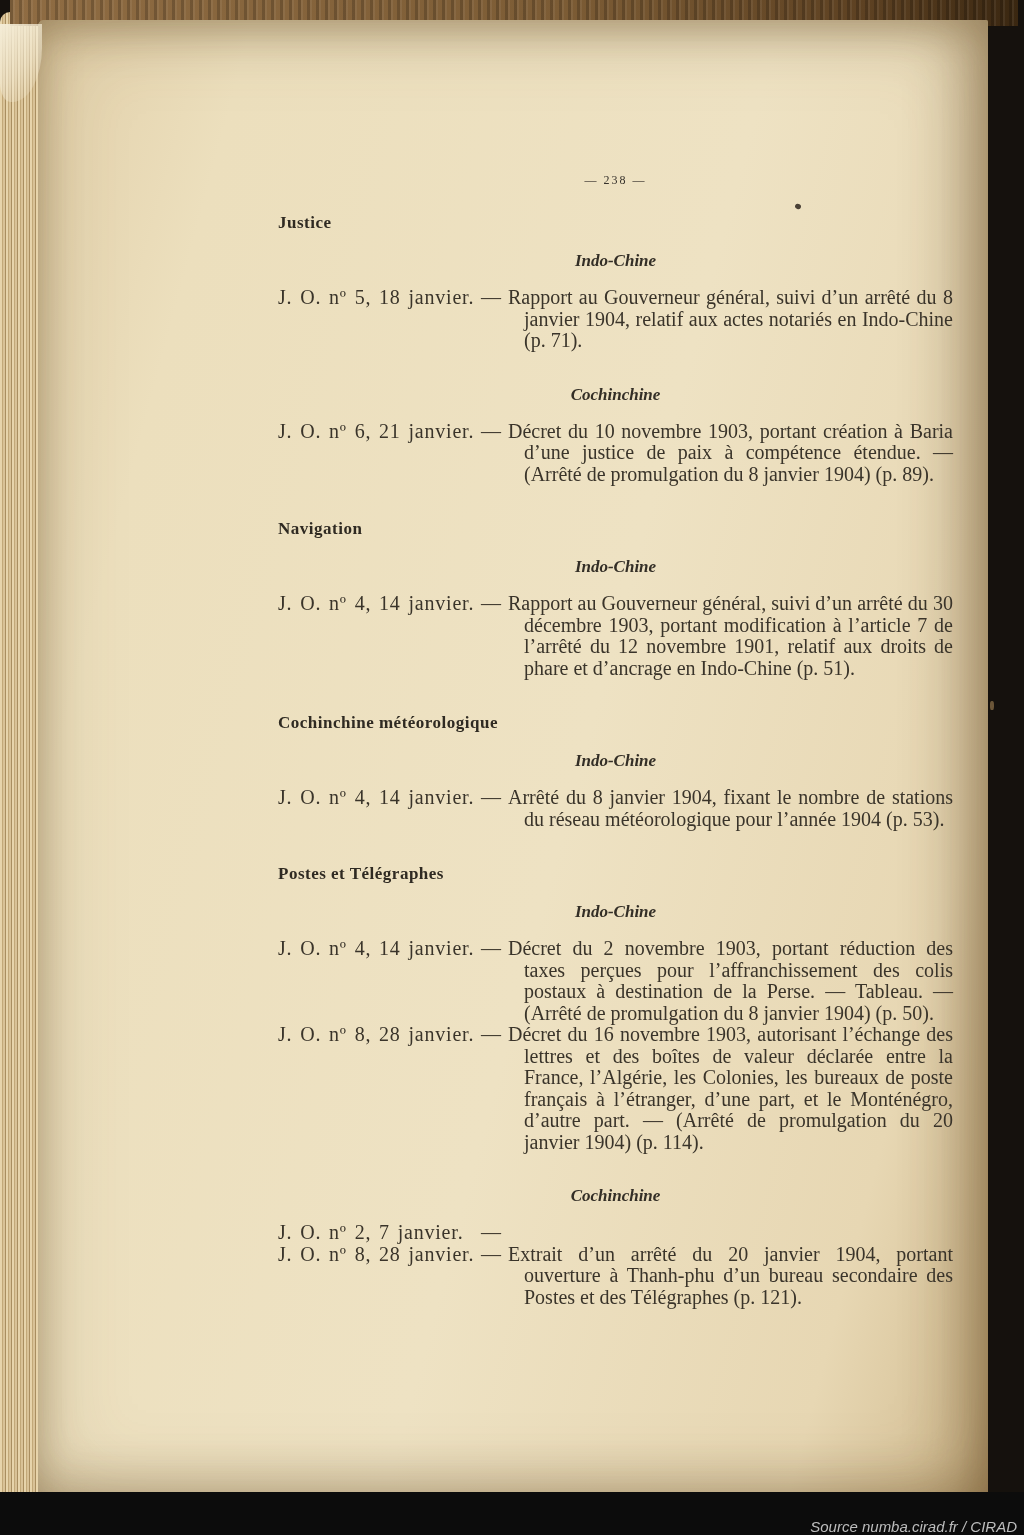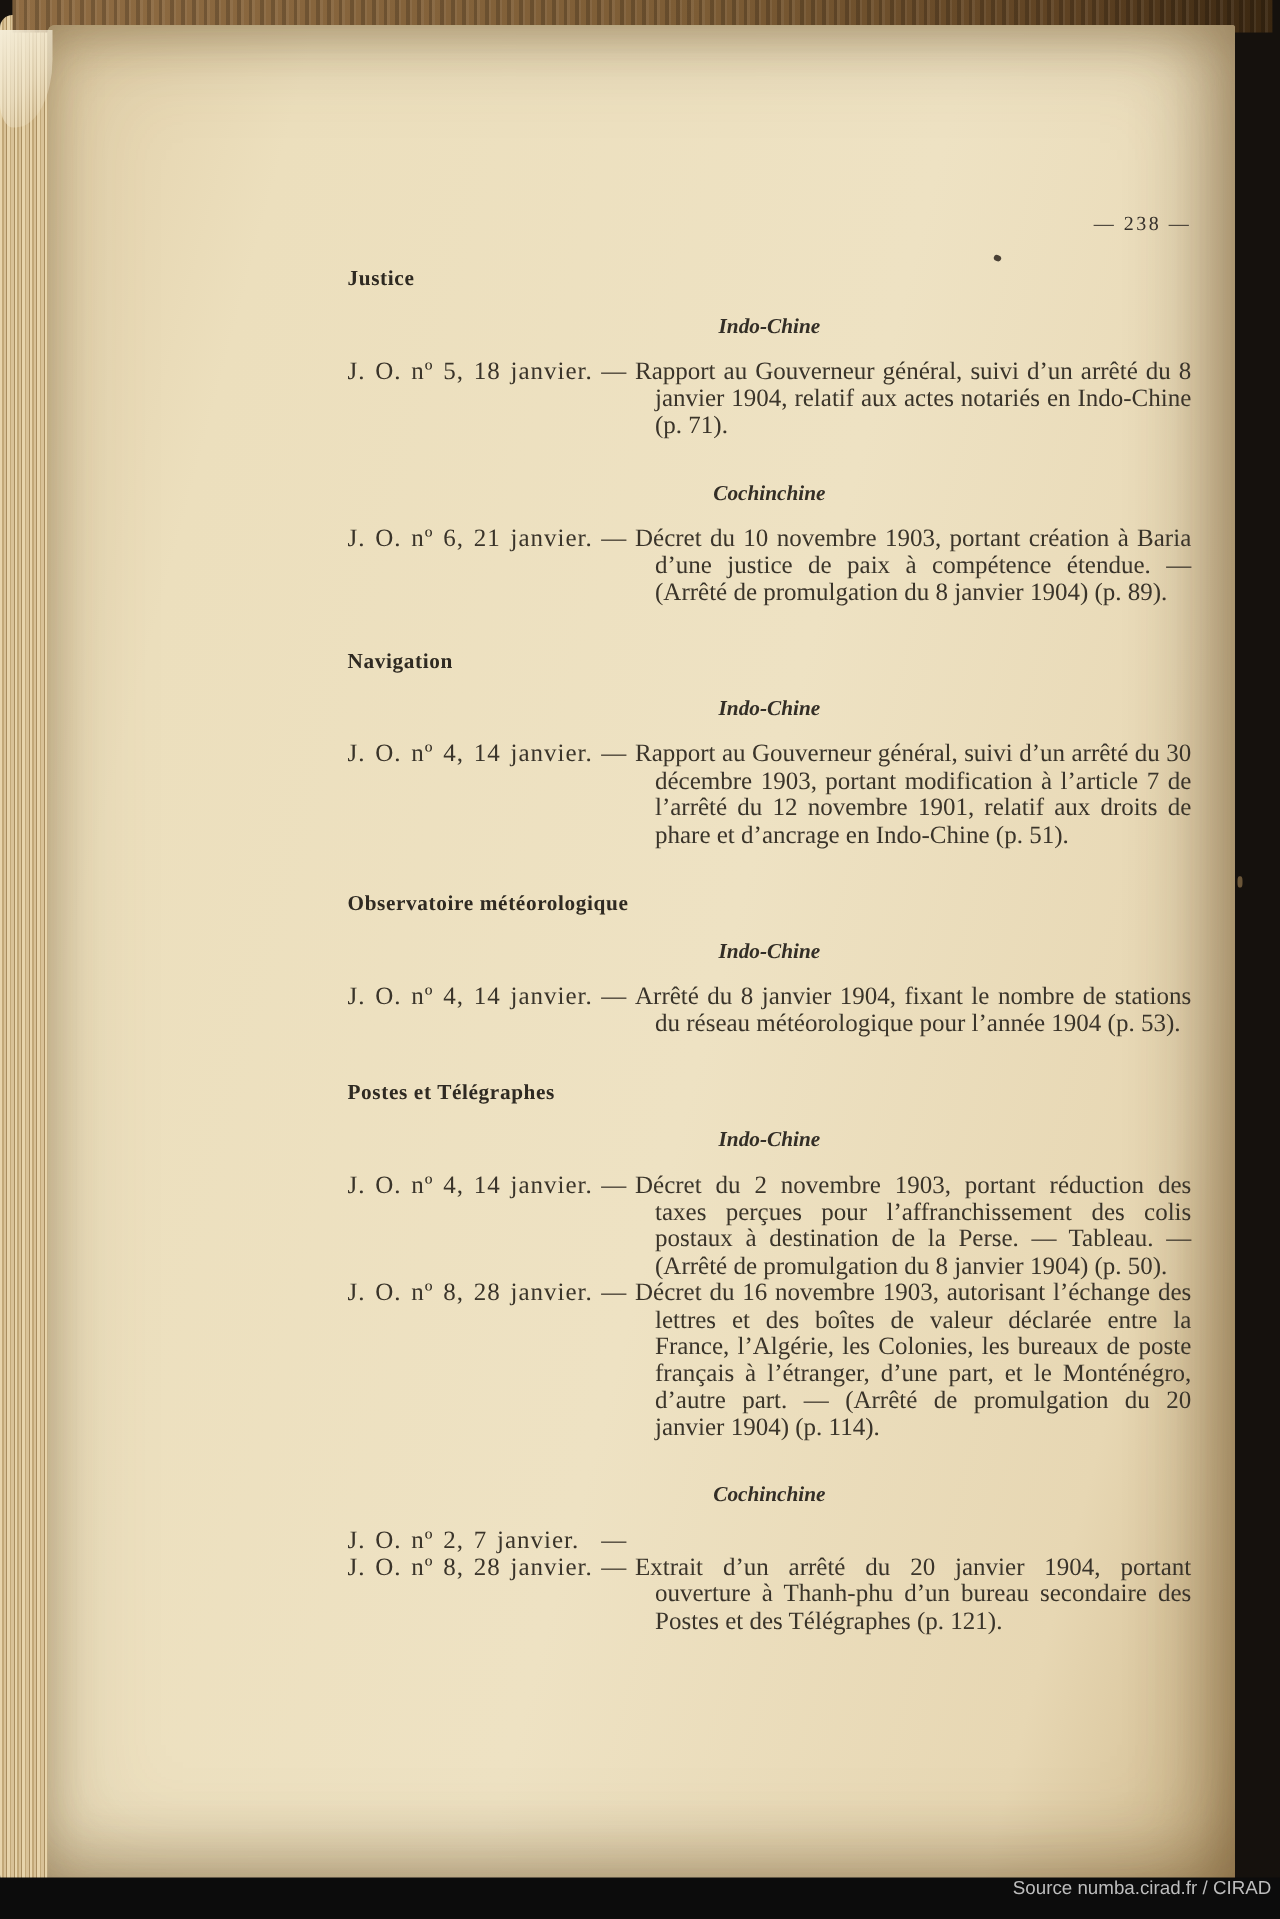--- a/index.html
+++ b/index.html
@@ -56,21 +56,21 @@
   .speck-a { left:795px; top:204px; width:6px; height:5px; transform:rotate(18deg); }
   .speck-b { left:990px; top:701px; width:4px; height:9px; background:#6b5638; border-radius:40%; }
 
   
   .content {
     position:absolute; left:240px; top:150px; width:675px;
     color:#3a342a; z-index:3;
     font-size:15px;
   }
   .page-number {
-    text-align:right; font-size:16px; letter-spacing:2px; line-height:20px;
+    text-align:center; font-size:12px; letter-spacing:2px; line-height:20px;
     color:#35302a;
   }
   .section { margin-top:33px; }
   .page-number + .section { margin-top:22px; }
   .section-title {
     text-align:left; font-weight:bold; font-size:17px; line-height:22px;
     letter-spacing:0.5px; color:#2f2a22;
   }
   .subsection + .subsection { margin-top:31px; }
   .region-title {
@@ -86,24 +86,25 @@
     letter-spacing:0.8px; word-spacing:2px;
   }
   .entry .sep { flex:0 0 34px; width:34px; text-align:center; }
   .entry .body {
     flex:1; text-align:justify;
     padding-left:16px; text-indent:-16px;
   }
 
   
   .footer-bar {
-    position:absolute; left:0; bottom:0; width:1024px; height:33px;
+    position:absolute; left:0; bottom:0; width:1024px; height:43px;
     background:#0c0c0c; z-index:5;
-    display:flex; align-items:flex-start; justify-content:flex-end;
+    display:flex; align-items:flex-end; justify-content:flex-end;
     padding-right:7px;
+    font-style:italic;
   }
   .footer-bar span {
     color:#bdbdbd; font-family:"Liberation Sans", sans-serif; font-size:15px;
   }
 </style>
 </head>
 <body>
 
 <div class="scene">
 
@@ -142,21 +143,21 @@
           <h3 class="region-title">Indo-Chine</h3>
           <div class="entry">
             <span class="ref">J. O. nº 4, 14 janvier.</span>
             <span class="sep">—</span>
             <span class="body">Rapport au Gouverneur général, suivi d’un arrêté du 30 décembre 1903, portant modification à l’article 7 de l’arrêté du 12 novembre 1901, relatif aux droits de phare et d’ancrage en Indo-Chine (p. 51).</span>
           </div>
         </div>
       </div>
 
       <div class="section">
-        <h2 class="section-title">Observatoire météorologique</h2>
+        <h2 class="section-title">Cochinchine météorologique</h2>
         <div class="subsection">
           <h3 class="region-title">Indo-Chine</h3>
           <div class="entry">
             <span class="ref">J. O. nº 4, 14 janvier.</span>
             <span class="sep">—</span>
             <span class="body">Arrêté du 8 janvier 1904, fixant le nombre de stations du réseau météorologique pour l’année 1904 (p. 53).</span>
           </div>
         </div>
       </div>
 

